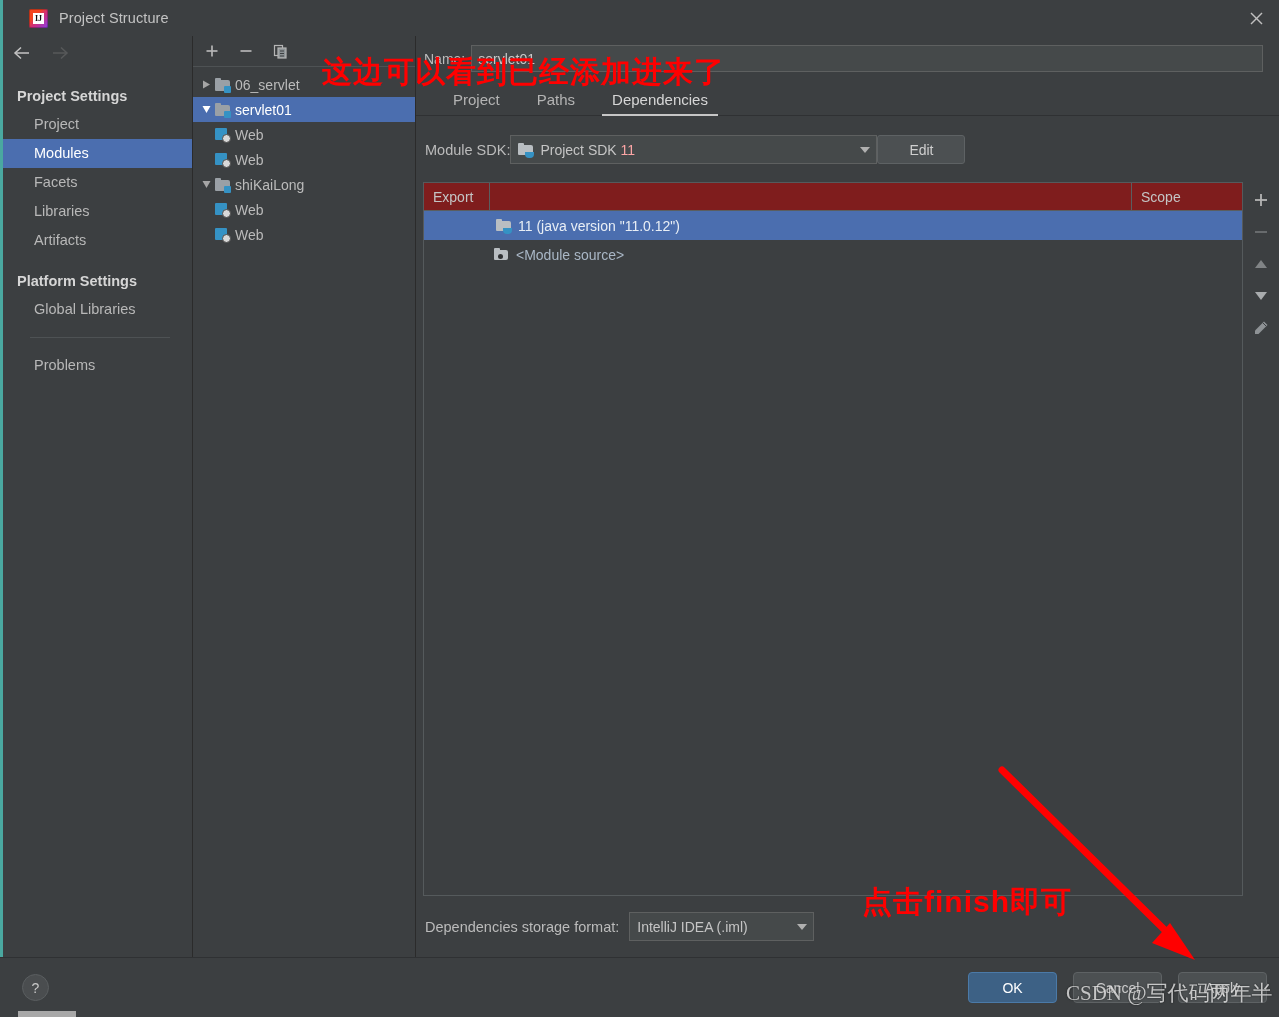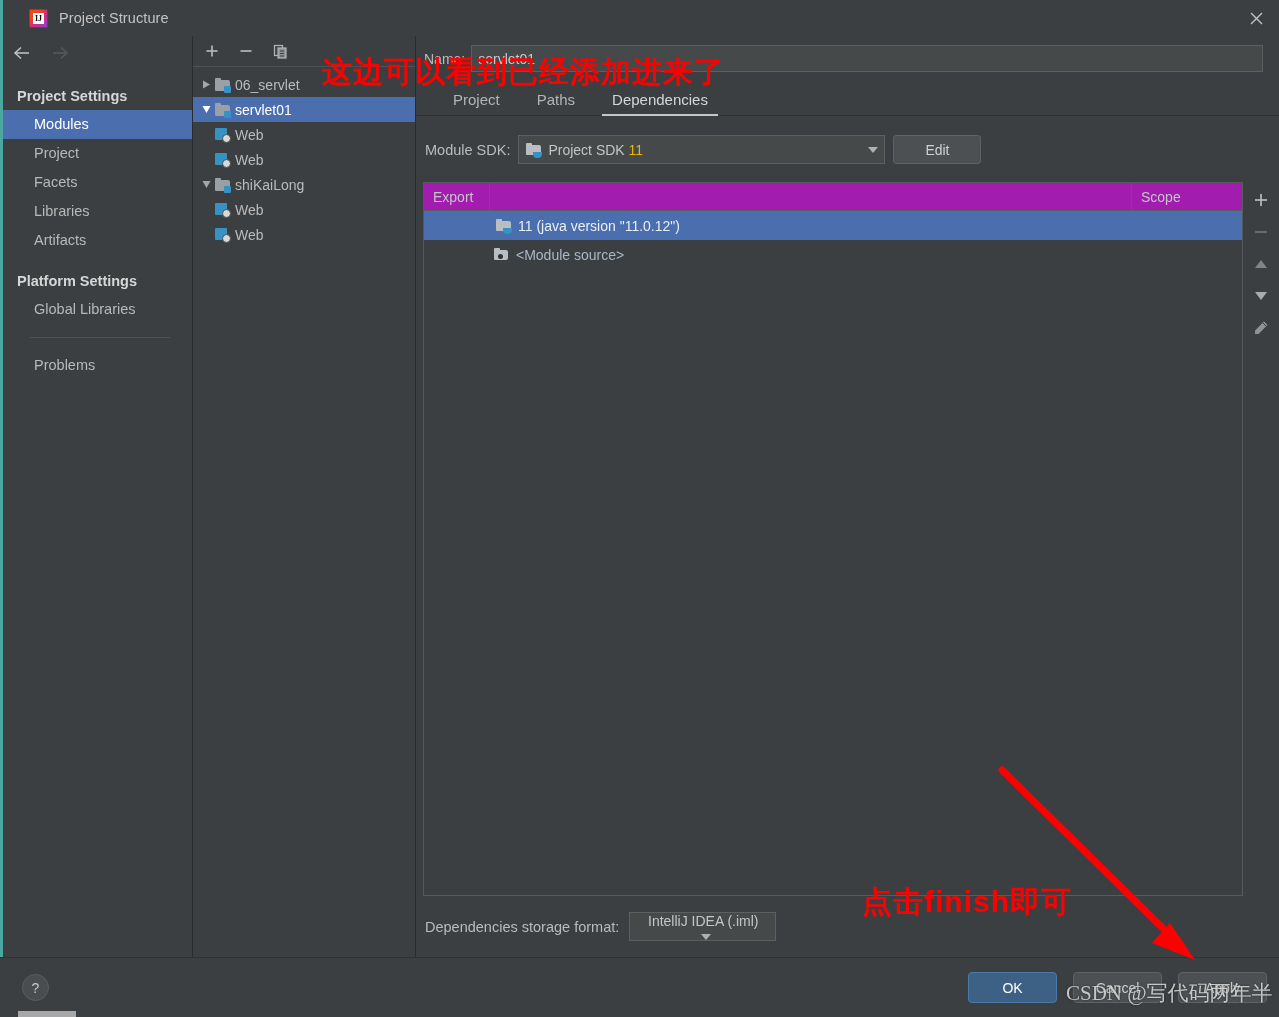--- a/index.html
+++ b/index.html
@@ -344,21 +344,21 @@
     content: "";
     position: absolute;
     left: 0; right: 0; bottom: -1px;
     height: 2px;
     background: #c6c6c6;
   }
 
   .sdk-row {
     display: flex;
     align-items: center;
-    gap: 8px;
+    gap: 0;
     padding: 19px 0 18px 9px;
   }
   .sdk-label { font-size: 14.5px; color: #bbbbbb; }
   .combo {
     height: 29px;
     background: #45494a;
     border: 1px solid #5e6060;
     display: flex;
     align-items: center;
     padding: 0 6px 0 7px;
@@ -368,21 +368,21 @@
   }
   .combo.sdk-combo { width: 367px; }
   .combo .combo-text {
     flex: 1;
     font-size: 14px;
     color: #c5c5c5;
     margin-left: 6px;
     white-space: nowrap;
     overflow: hidden;
   }
-  .combo .combo-text .dim { color: #eab308; }
+  .combo .combo-text .dim { color: #fca5a5; }
   .caret {
     width: 0; height: 0;
     border-left: 5px solid transparent;
     border-right: 5px solid transparent;
     border-top: 6px solid #b0b0b0;
     margin-left: 6px;
   }
   .btn {
     height: 29px;
     min-width: 88px;
@@ -407,21 +407,21 @@
     flex: 1;
     border: 1px solid #555a5c;
     background: #3c3f41;
     display: flex;
     flex-direction: column;
     min-width: 0;
   }
   .thead {
     display: flex;
     height: 27px;
-    background: #a21caf;
+    background: #7f1d1d;
     border-bottom: 1px solid #5a5e60;
     text-align: center;
   }
   .th {
     font-size: 14px;
     color: #c4c4c4;
     display: flex;
     align-items: center;
     padding: 0 9px;
     box-sizing: border-box;
@@ -460,21 +460,21 @@
   }
   .st-btn svg { display:block; }
 
   .storage-row {
     display: flex;
     align-items: center;
     gap: 10px;
     padding: 16px 0 16px 9px;
   }
   .storage-label { font-size: 14.5px; color: #bbbbbb; }
-  .combo.storage-combo { width: 147px; flex-direction: column; }
+  .combo.storage-combo { width: 185px; }
 
   
   .footer {
     height: 59px;
     min-height: 59px;
     border-top: 1px solid #2f3133;
     display: flex;
     align-items: center;
     position: relative;
     background: #3c3f41;
@@ -594,22 +594,22 @@
         </div>
         <div class="nav-arrow disabled">
           <svg width="18" height="14" viewBox="0 0 18 14">
             <line x1="2" y1="7" x2="16" y2="7" stroke="#7d7d7d" stroke-width="1.5"></line>
             <polyline points="10,1.5 16,7 10,12.5" fill="none" stroke="#7d7d7d" stroke-width="1.5"></polyline>
           </svg>
         </div>
       </div>
 
       <div class="nav-section">Project Settings</div>
+      <div class="nav-item">Project</div>
       <div class="nav-item selected">Modules</div>
-      <div class="nav-item">Project</div>
       <div class="nav-item">Facets</div>
       <div class="nav-item">Libraries</div>
       <div class="nav-item">Artifacts</div>
 
       <div class="nav-section">Platform Settings</div>
       <div class="nav-item">Global Libraries</div>
 
       <div class="nav-divider"></div>
       <div class="nav-item">Problems</div>
     </div>

